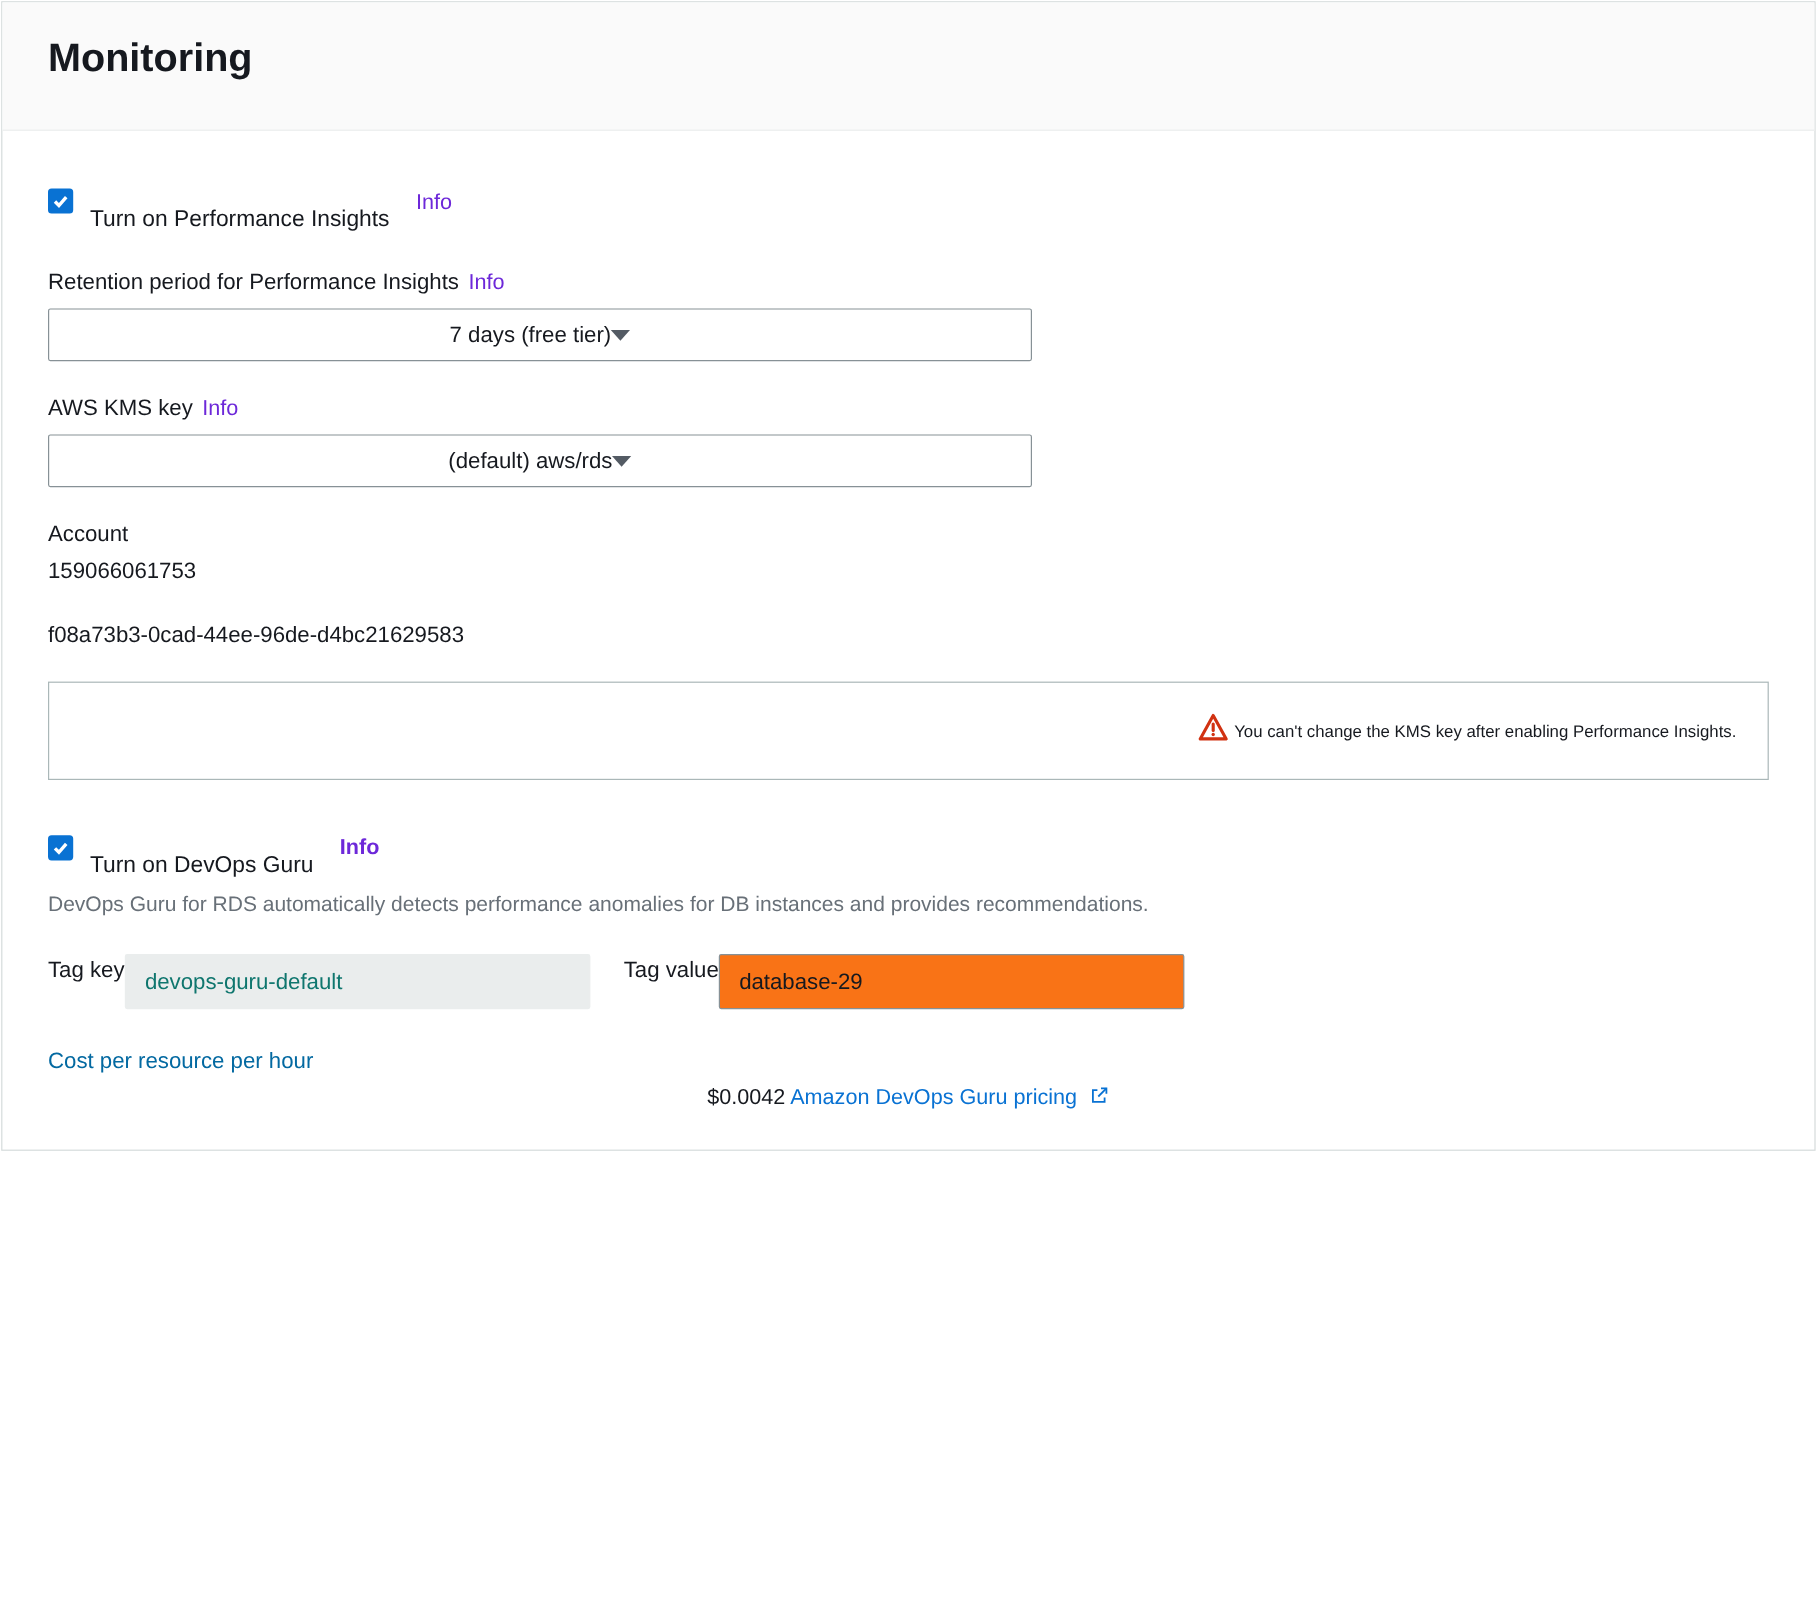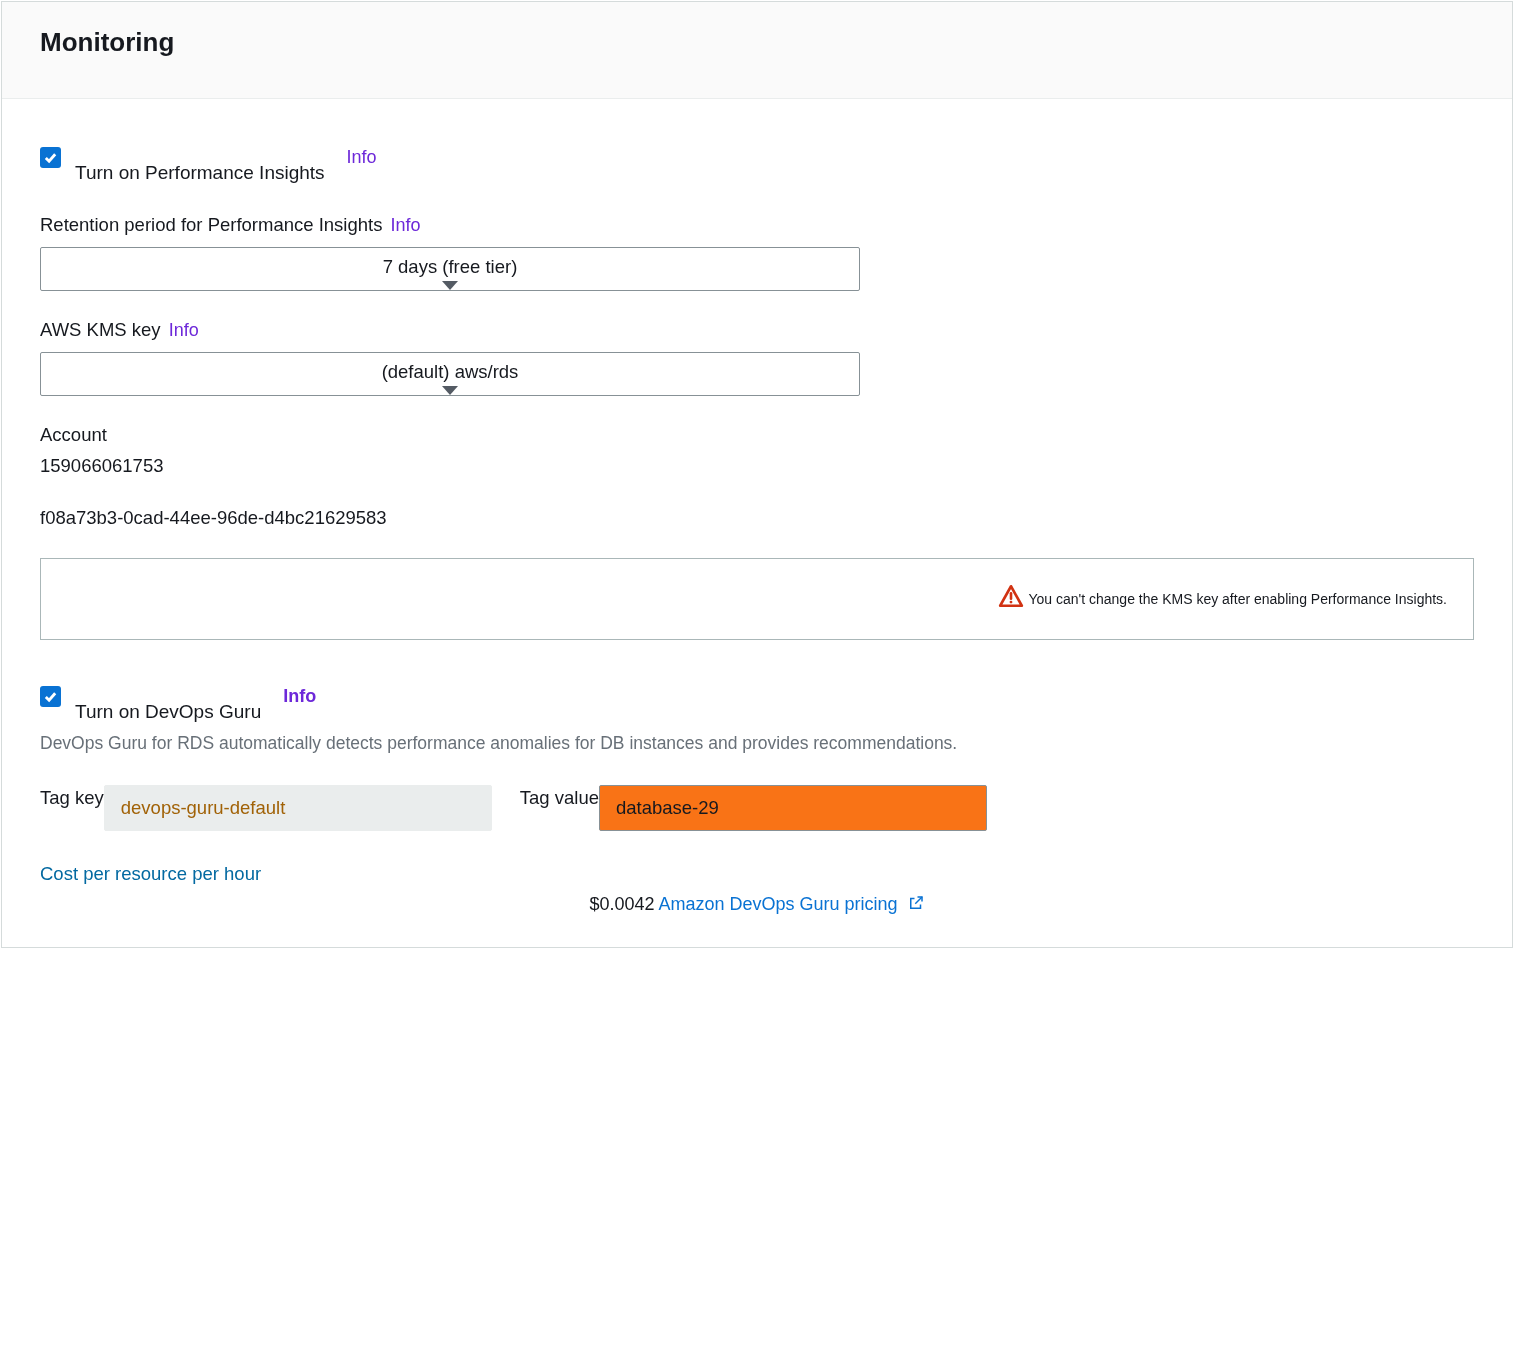--- a/index.html
+++ b/index.html
@@ -16,21 +16,21 @@
     width: 1512px;
     margin: 1px;
   }
   .panel-header {
     background: #fafafa;
     border-bottom: 1px solid #eaeded;
     padding: 22px 38px 36px 38px;
   }
   .panel-header h2 {
     margin: 0;
-    font-size: 26px;
+    font-size: 33px;
     font-weight: 700;
     color: #16191f;
   }
   .panel-body {
     padding: 30px 38px 30px 38px;
   }
   .form-row {
     margin-bottom: 26px;
   }
   .cb-row {
@@ -75,25 +75,24 @@
     align-items: baseline;
   }
   .select {
     width: 820px;
     height: 44px;
     border: 1px solid #879196;
     border-radius: 2px;
     background: #fff;
     display: flex;
     align-items: center;
-    justify-content: flex-end;
-    padding: 0 16px;
+    justify-content: center;
+    padding: 12px 16px;
     font-size: 18.5px;
     cursor: pointer;
-    flex-direction: column;
   }
   .caret {
     width: 0; height: 0;
     border-left: 8px solid transparent;
     border-right: 8px solid transparent;
     border-top: 9px solid #545b64;
   }
   .static-label {
     font-size: 18.5px;
     color: #16191f;
@@ -139,21 +138,21 @@
     border: 1px solid #879196;
     border-radius: 2px;
     padding: 0 16px;
     font-size: 18.5px;
     background: #f97316;
     color: #16191f;
   }
   .tag-input.readonly {
     background: #eaeded;
     border: 1px solid #eaeded;
-    color: #a16207;
+    color: #0f766e;
   }
   .cost-label {
     color: #0369a1;
     font-size: 18.5px;
     margin-top: 30px;
   }
   .cost-line {
     font-size: 18px;
     margin-top: 4px;
     text-align: center;

